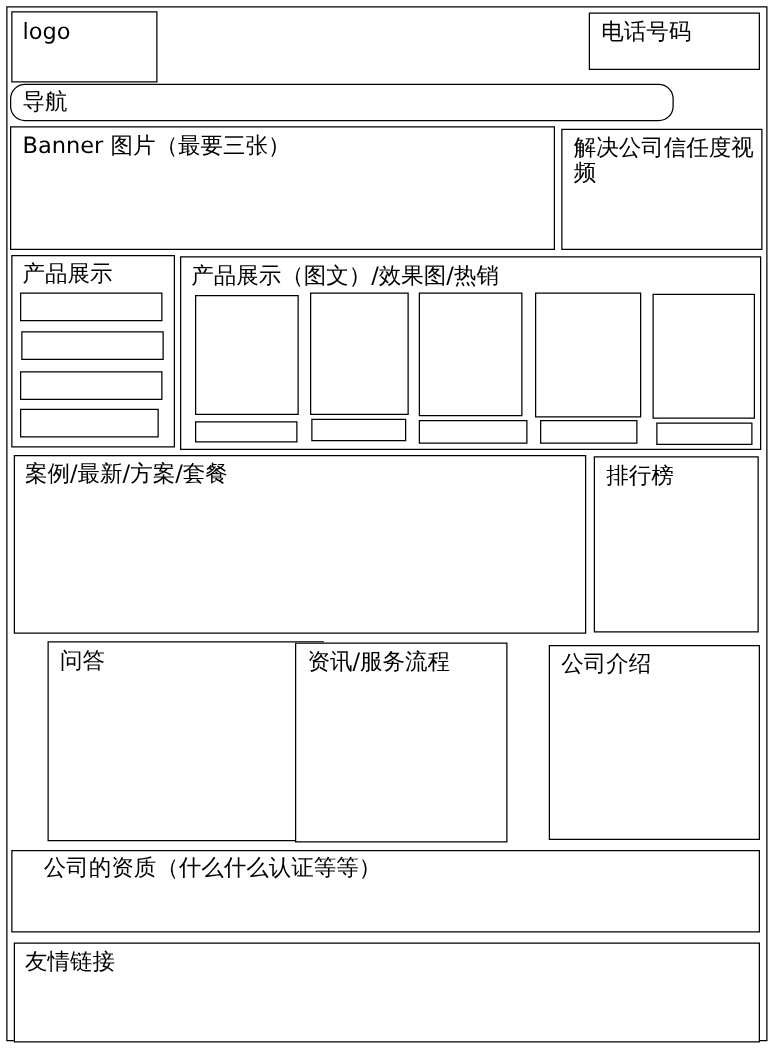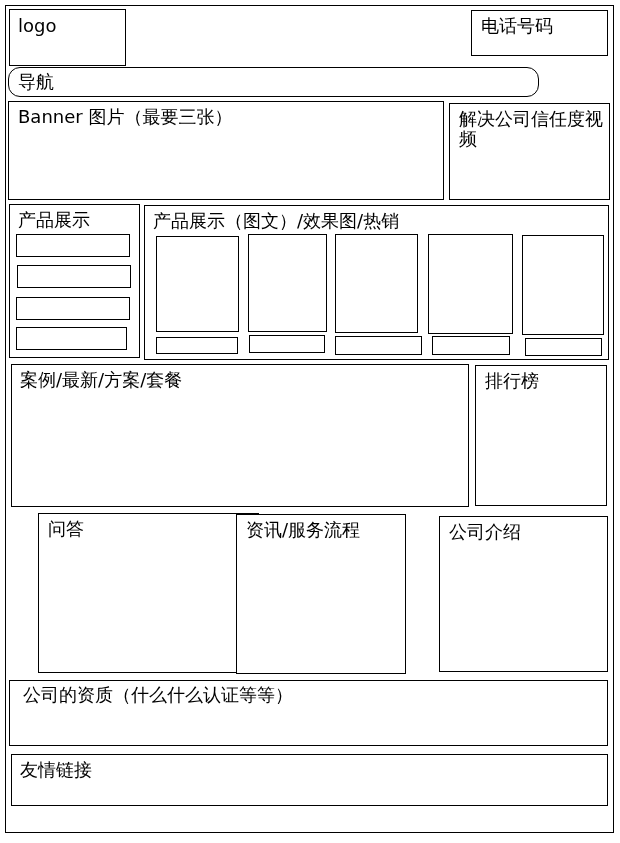--- a/index.html
+++ b/index.html
@@ -73,18 +73,18 @@
 
 <div class="box" style="left:236px; top:514px; width:170px; height:160px;">
   <span class="label" style="left:9px; top:5px;">资讯/服务流程</span>
 </div>
 
 <div class="box" style="left:439px; top:516px; width:169px; height:156px;">
   <span class="label" style="left:9px; top:5px;">公司介绍</span>
 </div>
 
 <div class="box" style="left:9px; top:680px; width:599px; height:66px;">
-  <span class="label" style="left:13px; top:4px;text-align:center;">公司的资质（什么什么认证等等）</span>
+  <span class="label" style="left:25px; top:4px;text-align:center;">公司的资质（什么什么认证等等）</span>
 </div>
 
-<div class="box" style="left:11px; top:754px; width:597px; height:52px;">
+<div class="box" style="left:11px; top:754px; width:597px; height:80px;">
   <span class="label" style="left:8px; top:5px;">友情链接</span>
 </div>
 
 </body></html>

